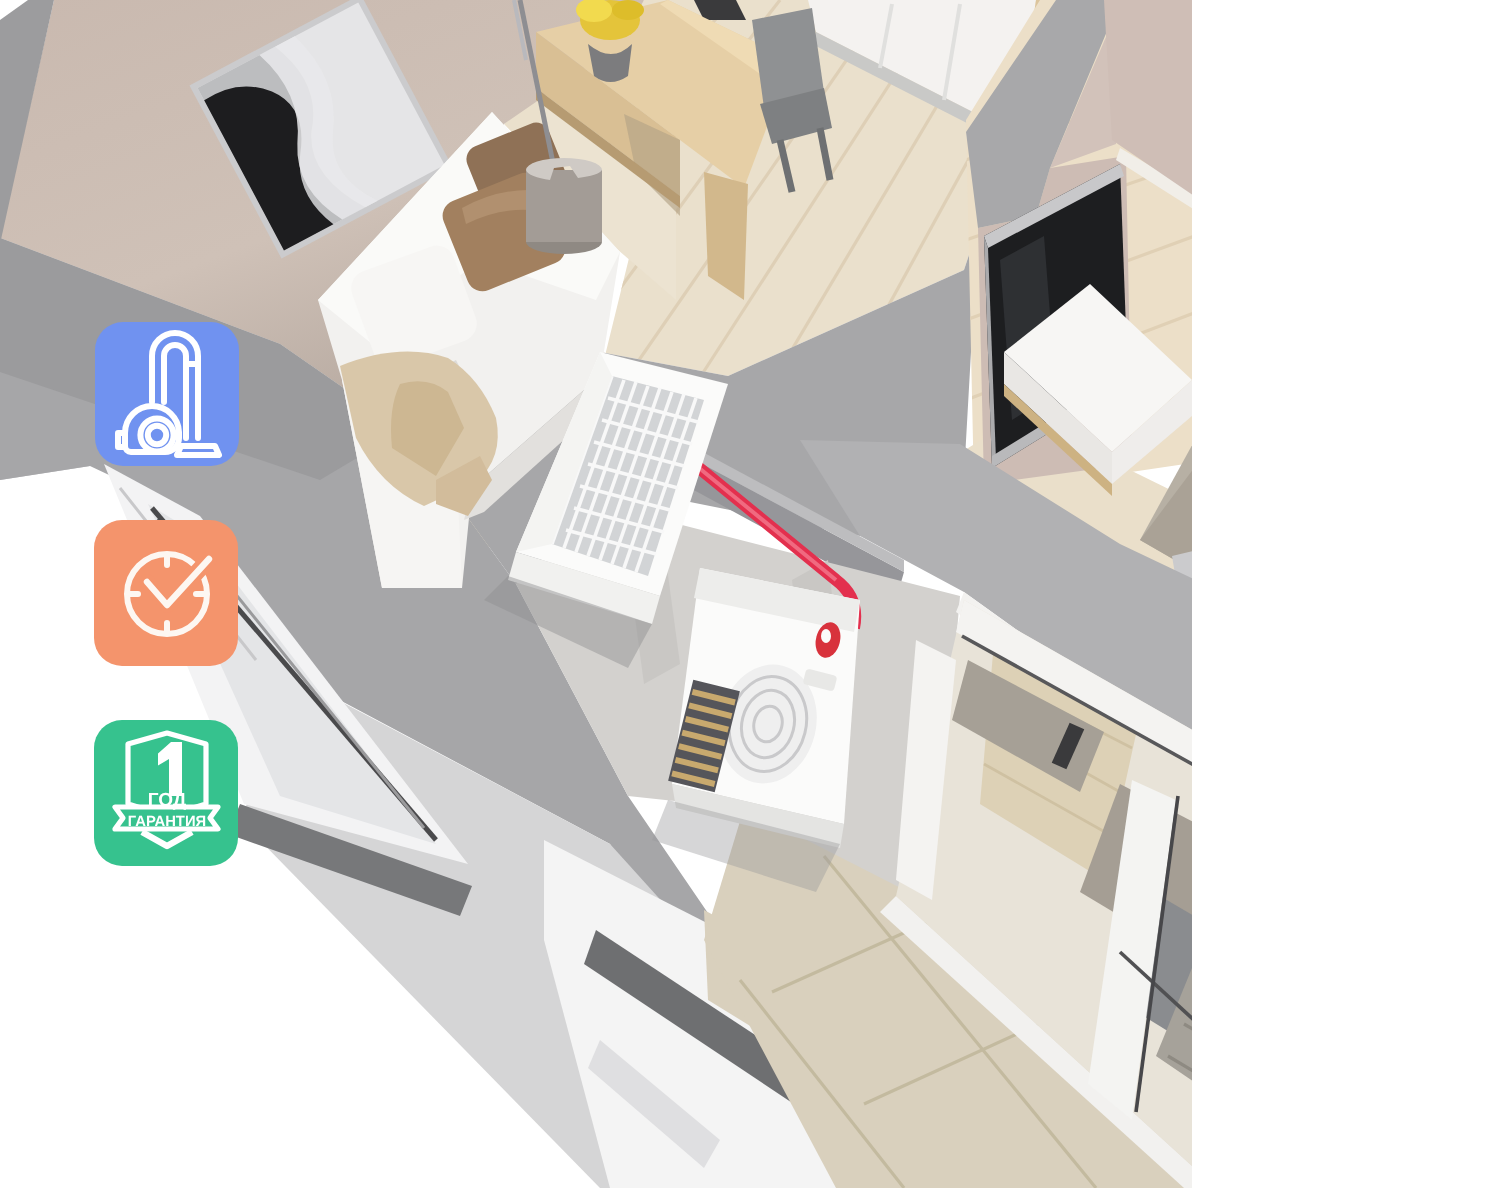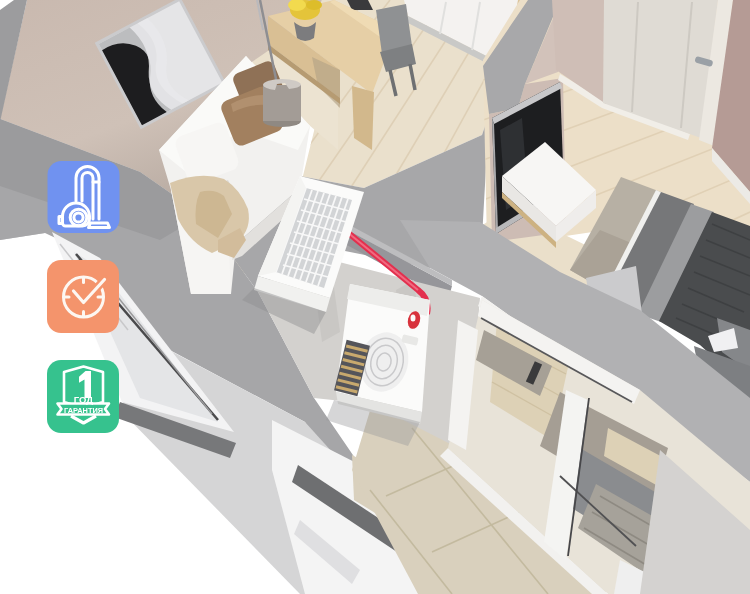--- a/index.html
+++ b/index.html
@@ -1,16 +1,16 @@
 <!DOCTYPE html>
 <html><head>
 <meta charset="utf-8">
 <style>
 html,body{margin:0;padding:0;background:#ffffff;}
-#stage{position:relative;width:750px;height:594px;overflow:hidden;font-family:"Liberation Sans",sans-serif;}
+#stage{position:relative;width:596px;height:594px;overflow:hidden;font-family:"Liberation Sans",sans-serif;}
 </style>
 </head>
 <body>
 <div id="stage">
 <svg width="750" height="594" viewBox="0 0 750 594" xmlns="http://www.w3.org/2000/svg">
 <defs>
 <linearGradient id="wallg" x1="0" y1="0" x2="0.55" y2="1">
 <stop offset="0" stop-color="#c9b9af"></stop>
 <stop offset="0.6" stop-color="#cfc1b7"></stop>
 <stop offset="1" stop-color="#b6a9a0"></stop>

